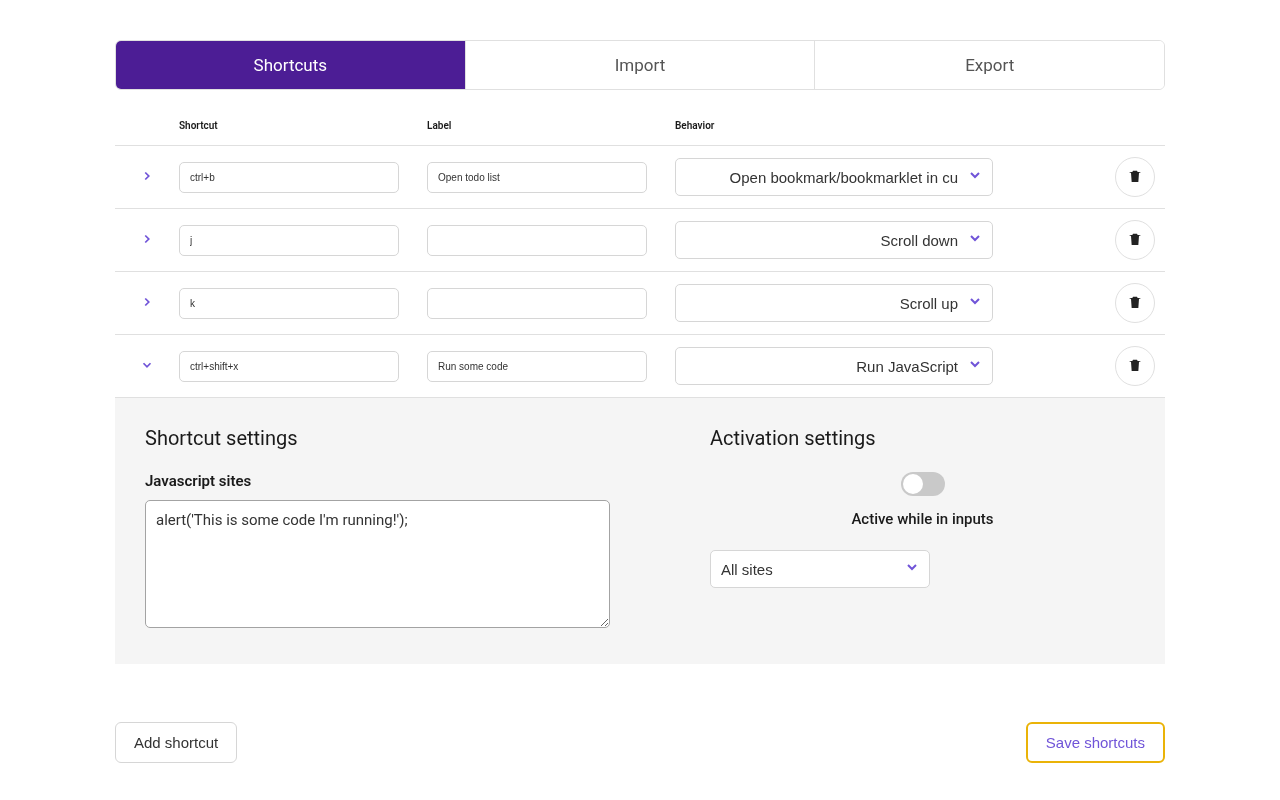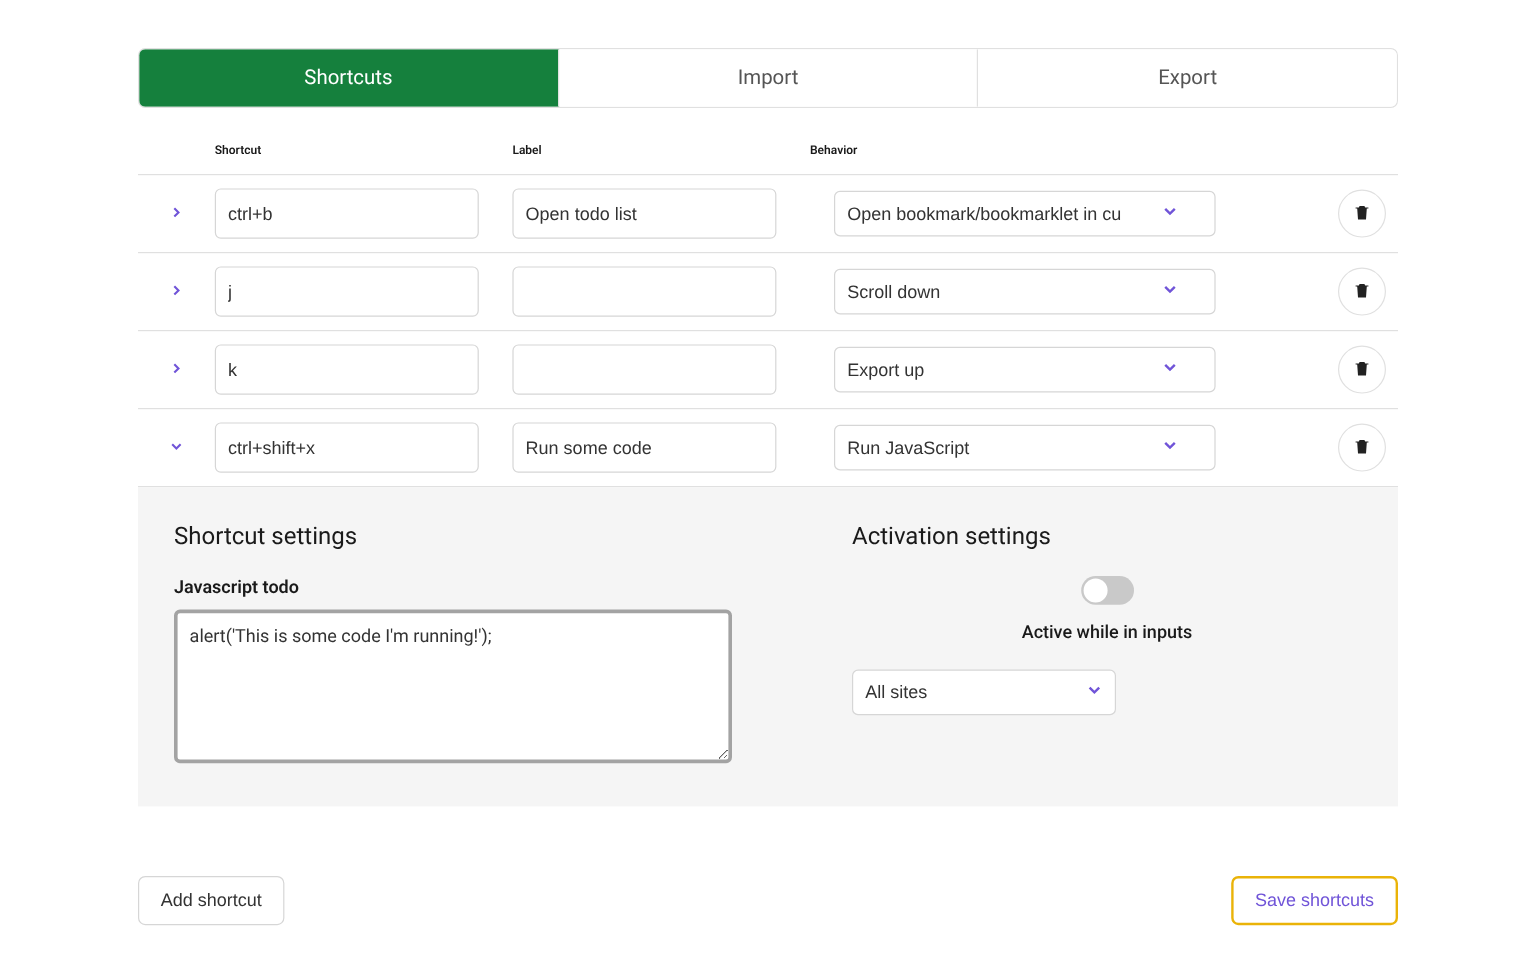--- a/index.html
+++ b/index.html
@@ -21,21 +21,21 @@
     text-align: center;
     padding: 14px 0;
     font-size: 17px;
     cursor: pointer;
     color: #555;
     background: #fff;
     border-right: 1px solid #e0e0e0;
   }
   .tab:last-child { border-right: none; }
   .tab.active {
-    background: #15803d;
+    background: #4c1d95;
     color: #fff;
   }
   .table-header {
     display: flex;
     align-items: center;
     padding: 0 0 14px 0;
     border-bottom: 1px solid #e0e0e0;
     font-weight: 600;
     font-size: 10px;
   }
@@ -52,48 +52,47 @@
   }
   .chev {
     display: inline-flex;
     align-items: center;
     justify-content: center;
     cursor: pointer;
     color: #7054d8;
   }
   .text-in {
     width: 220px;
-    height: 42px;
+    height: 31px;
     border: 1px solid #d6d6d6;
     border-radius: 5px;
     padding: 12px 10px;
-    font-size: 15px;
+    font-size: 10px;
     color: #333;
     background: #fff;
   }
   .select-wrap {
     position: relative;
     width: 318px;
   }
   .select-in {
     width: 100%;
     height: 38px;
     border: 1px solid #d6d6d6;
     border-radius: 5px;
     padding: 0 34px 0 10px;
     font-size: 15px;
     color: #333;
     background: #fff;
     appearance: none;
     cursor: pointer;
-    text-align: left;
+    text-align: right;
     overflow: hidden;
     white-space: nowrap;
     text-overflow: clip;
-    margin-left: 20px;
   }
   .select-chev {
     position: absolute;
     right: 10px;
     top: 50%;
     transform: translateY(-50%);
     color: #7054d8;
     pointer-events: none;
   }
   .del-btn {
@@ -120,21 +119,21 @@
     margin-bottom: 22px;
   }
   .settings-label {
     font-size: 15px;
     font-weight: 600;
     margin-bottom: 10px;
   }
   .code-area {
     width: 465px;
     height: 128px;
-    border: 3px solid #a3a3a3;
+    border: 1px solid #a3a3a3;
     border-radius: 5px;
     padding: 10px;
     font-size: 15px;
     font-family: inherit;
     color: #333;
     background: #fff;
     resize: both;
   }
   .toggle-row {
     display: flex;
@@ -278,21 +277,21 @@
     <span class="chev">
       <svg width="14" height="14" viewBox="0 0 24 24" fill="none" stroke="currentColor" stroke-width="3">
           <polyline points="9 18 15 12 9 6"></polyline>
         </svg>
     </span>
   </div>
   <div class="col-shortcut"><input class="text-in" value="k" style=""></div>
   <div class="col-label"><input class="text-in" value="" style=""></div>
   <div class="col-behavior">
     <div class="select-wrap">
-      <button class="select-in">Export up</button>
+      <button class="select-in">Scroll up</button>
       <span class="select-chev">
         <svg width="16" height="16" viewBox="0 0 24 24" fill="none" stroke="currentColor" stroke-width="3">
             <polyline points="6 9 12 15 18 9"></polyline>
           </svg>
       </span>
     </div>
   </div>
   <div class="col-del" style="margin-left:auto;">
     <button class="del-btn">
       <span>
@@ -331,21 +330,21 @@
             <path d="M6 7h12l-1 14H7L6 7zm3-3h6l1 2H8l1-2zM4 6h16v1H4z"></path>
           </svg>
       </span>
     </button>
   </div>
 </div>
 
 <div class="settings-panel">
   <div class="settings-col">
     <div class="settings-title">Shortcut settings</div>
-    <div class="settings-label">Javascript todo</div>
+    <div class="settings-label">Javascript sites</div>
     <textarea class="code-area" style="">alert('This is some code I'm running!');</textarea>
   </div>
   <div class="settings-col right">
     <div class="settings-title">Activation settings</div>
     <div class="toggle-row">
       <div class="toggle">
         <div class="toggle-knob"></div>
       </div>
       <div class="toggle-label">Active while in inputs</div>
     </div>

